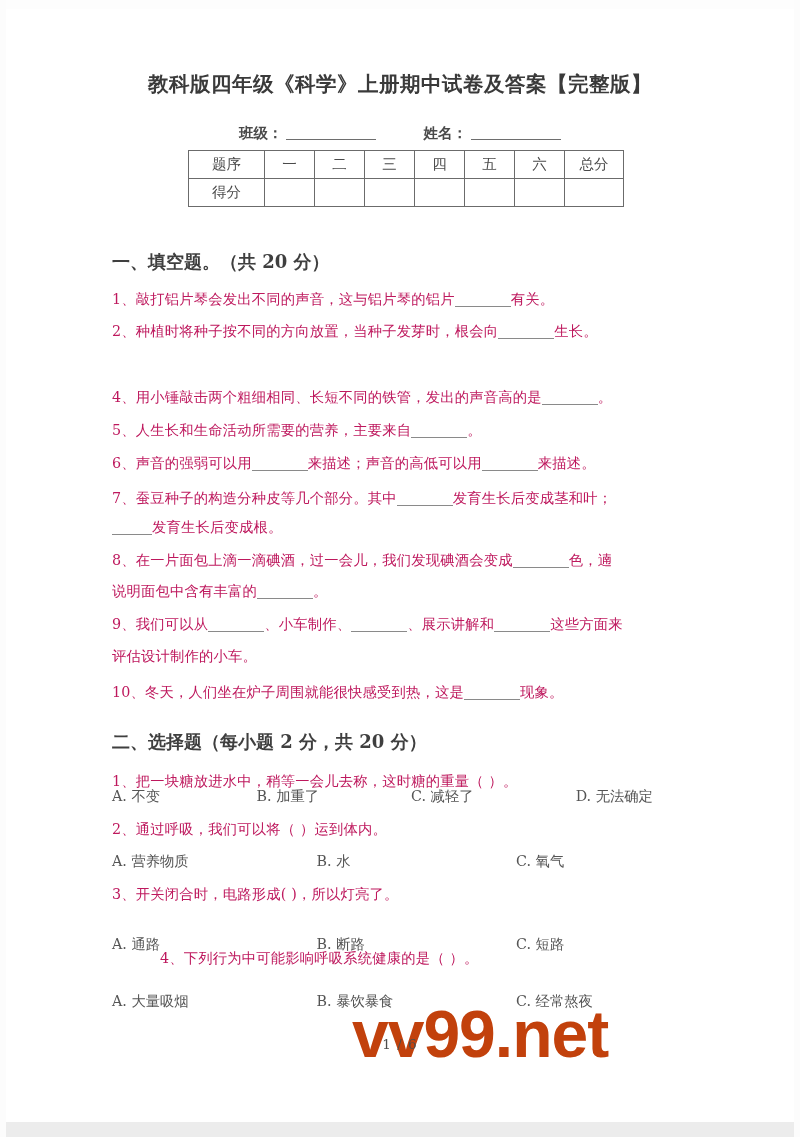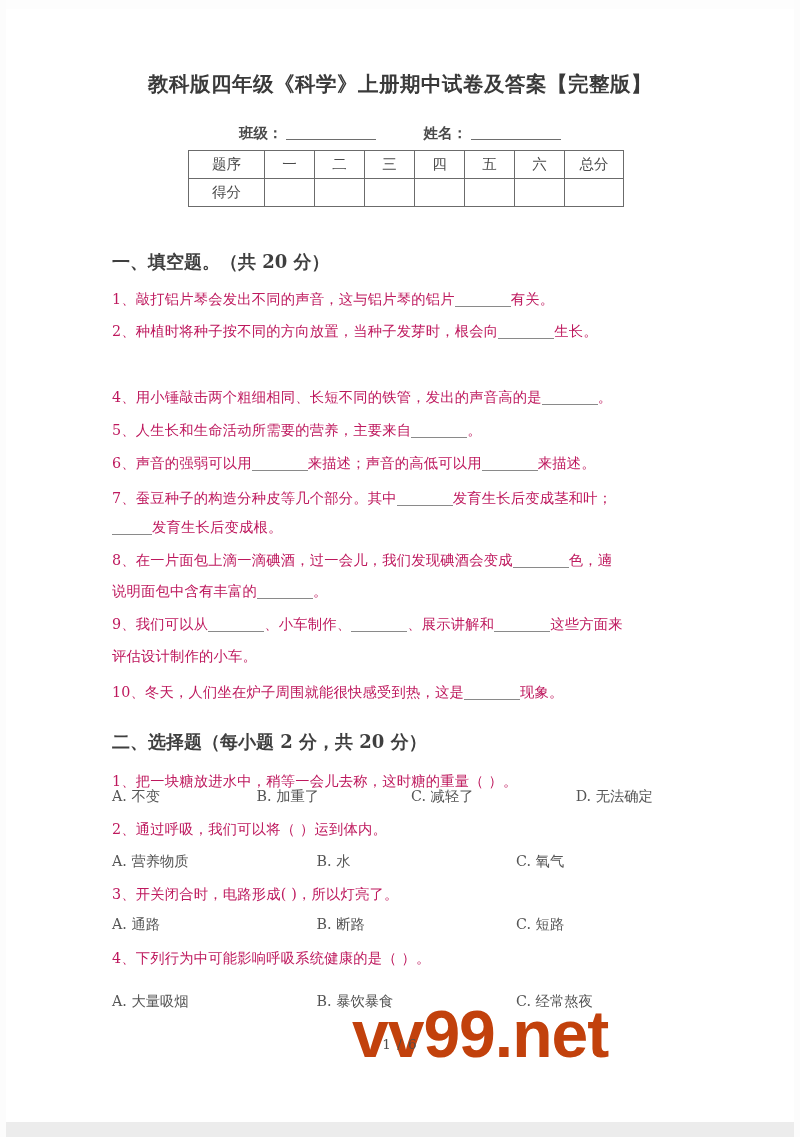--- a/index.html
+++ b/index.html
@@ -235,25 +235,25 @@
     <div class="q" style="top:820px;text-align:center;">2、通过呼吸，我们可以将（    ）运到体内。</div>
     <div class="opts" style="top:852px;">
       <span class="opt" style="width:200px;">A. 营养物质</span>
       <span class="opt" style="width:195px;">B. 水</span>
       <span class="opt">C. 氧气</span>
     </div>
 
     <div class="q" style="top:885px;">3、开关闭合时，电路形成(    )，所以灯亮了。</div>
     <div class="opts" style="top:915px;">
       <span class="opt" style="width:200px;">A. 通路</span>
-      <span class="opt" style="width:195px;">B. 断路</span>
+      <span class="opt" style="width:195px;margin-top:20px;">B. 断路</span>
       <span class="opt">C. 短路</span>
     </div>
 
-    <div class="q" style="top:949px;">4、下列行为中可能影响呼吸系统健康的是（    ）。</div>
+    <div class="q" style="top:949px;margin-left:48px;">4、下列行为中可能影响呼吸系统健康的是（    ）。</div>
     <div class="opts" style="top:980px;margin-top:12px;">
       <span class="opt" style="width:200px;">A. 大量吸烟</span>
       <span class="opt" style="width:195px;">B. 暴饮暴食</span>
       <span class="opt">C. 经常熬夜</span>
     </div>
 
     <div class="watermark">vv99.net</div>
     <div class="page-num">1 / 6</div>
 
   </div>

